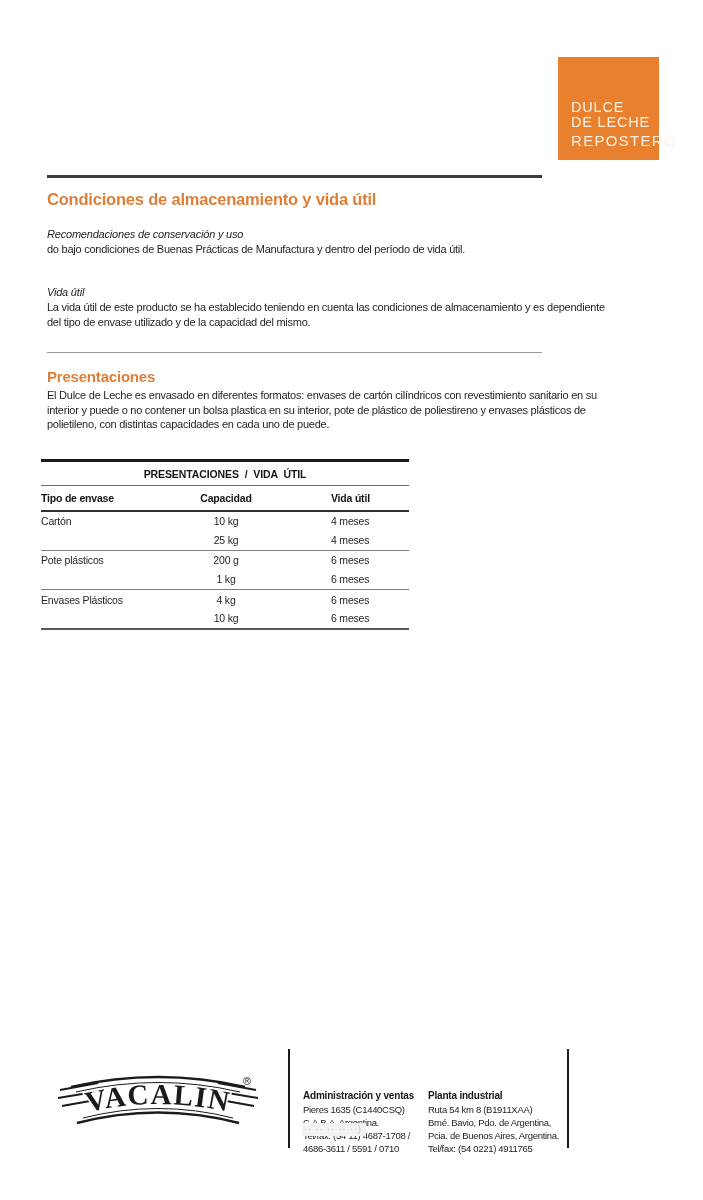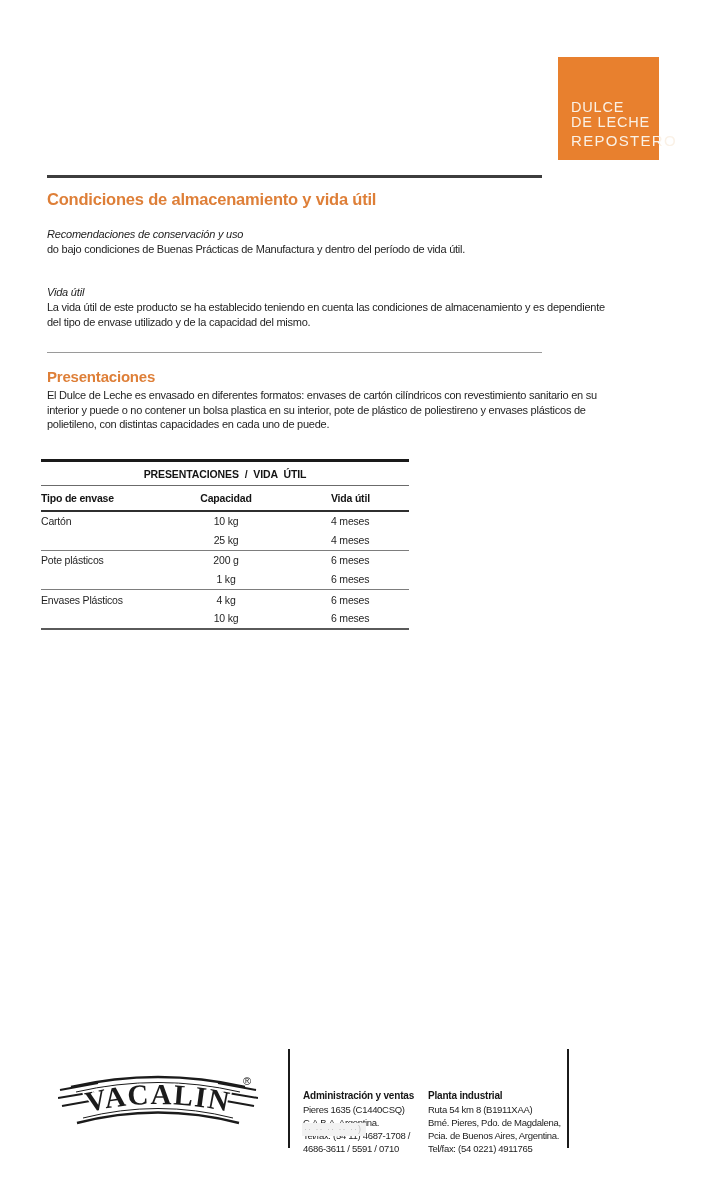--- a/index.html
+++ b/index.html
@@ -194,20 +194,20 @@
     <div class="ftitle">Administración y ventas</div>
     <div class="fline">Pieres 1635 (C1440CSQ)</div>
     <div class="fline">C.A.B.A. Argentina.</div>
     <div class="fline">Tel/fax: (54 11) 4687-1708 /</div>
     <div class="fline">4686-3611 / 5591 / 0710</div>
   </div>
 
   <div class="fcol fcol-plant">
     <div class="ftitle">Planta industrial</div>
     <div class="fline">Ruta 54 km 8 (B1911XAA)</div>
-    <div class="fline">Bmé. Pieres, Pdo. de Magdalena,</div>
+    <div class="fline">Bmé. Bavio, Pdo. de Argentina,</div>
     <div class="fline">Pcia. de Buenos Aires, Argentina.</div>
     <div class="fline">Tel/fax: (54 0221) 4911765</div>
   </div>
 
   <div class="faded">·· ·· ·· ·· ··)</div>
 
 </div>
 
 </body></html>

